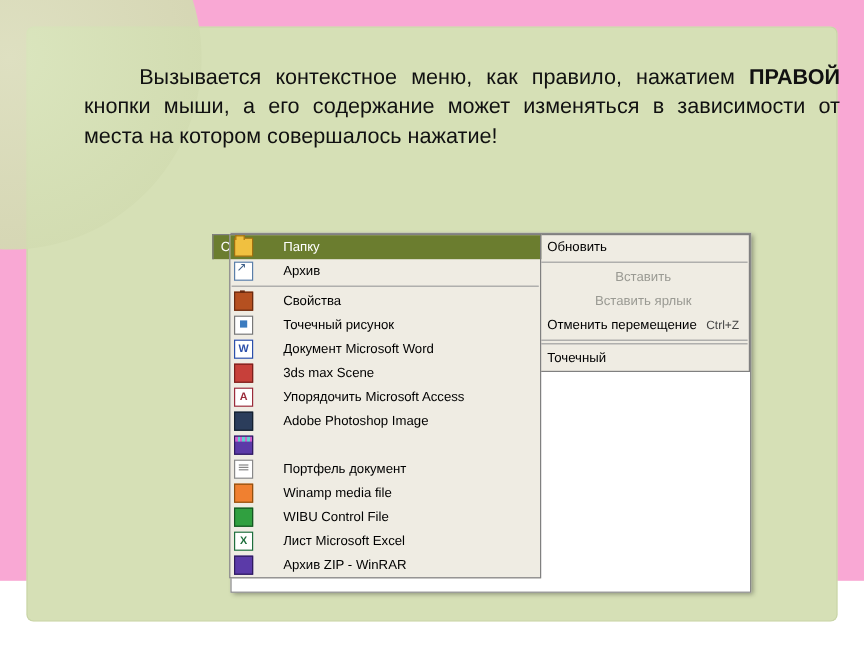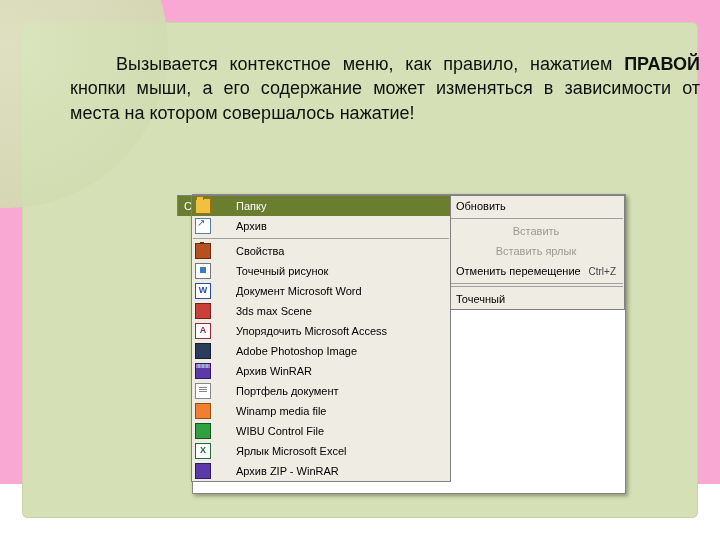--- a/index.html
+++ b/index.html
@@ -137,21 +137,20 @@
           <div class="srow">
             <span class="icon">
                 <span class="i i-ps"></span>
               </span>
             <span class="lbl">Adobe Photoshop Image</span>
           </div>
           <div class="srow">
             <span class="icon">
                 <span class="i i-rar"></span>
               </span>
-            <span class="lbl">Архив WinRAR</span>
           </div>
           <div class="srow">
             <span class="icon">
                 <span class="i i-txt"></span>
               </span>
             <span class="lbl">Портфель документ</span>
           </div>
           <div class="srow">
             <span class="icon">
                 <span class="i i-winamp"></span>
@@ -161,21 +160,21 @@
           <div class="srow">
             <span class="icon">
                 <span class="i i-wibu"></span>
               </span>
             <span class="lbl">WIBU Control File</span>
           </div>
           <div class="srow">
             <span class="icon">
                 <span class="i i-xls">X</span>
               </span>
-            <span class="lbl">Ярлык Microsoft Excel</span>
+            <span class="lbl">Лист Microsoft Excel</span>
           </div>
           <div class="srow">
             <span class="icon">
                 <span class="i i-zip"></span>
               </span>
             <span class="lbl">Архив ZIP - WinRAR</span>
           </div>
         </div>
       </div>
 

